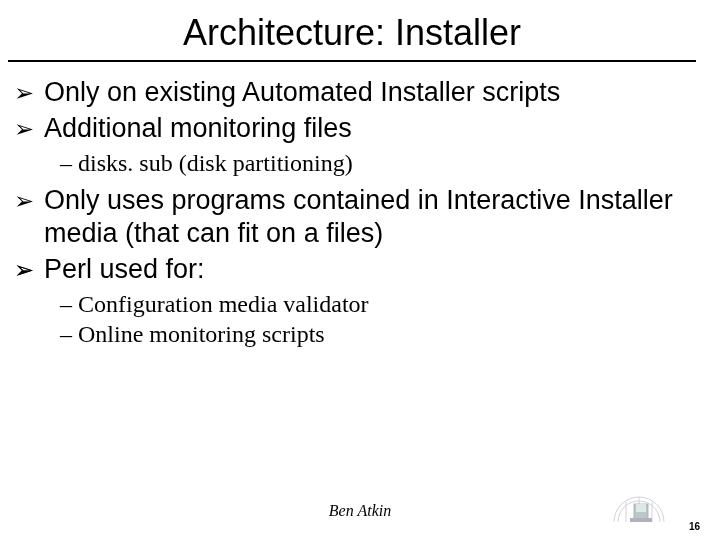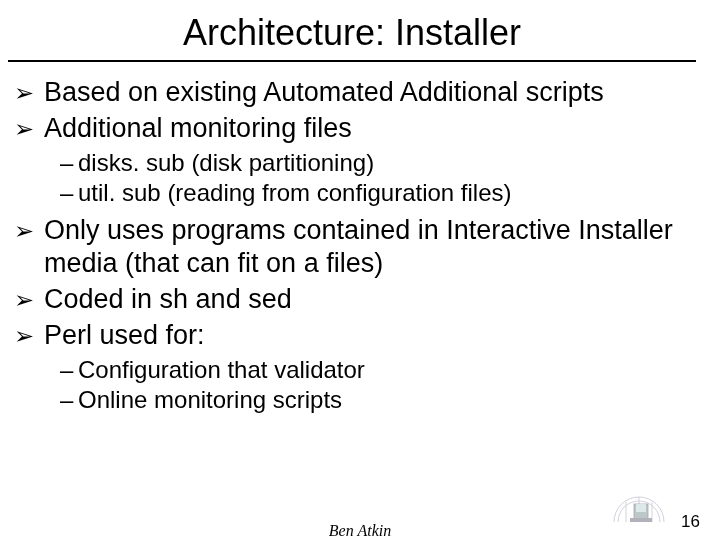--- a/index.html
+++ b/index.html
@@ -44,77 +44,77 @@
     position: absolute;
     left: 0;
     top: 2px;
     font-size: 24px;
   }
   .subs {
     list-style: none;
     padding-left: 46px;
     margin-top: 2px;
     margin-bottom: 6px;
+    font-family: Liberation Serif, serif;
   }
   .subs > li {
     font-size: 24px;
     line-height: 1.25;
     position: relative;
     padding-left: 18px;
   }
   .subs > li::before {
     content: "–";
     position: absolute;
     left: 0;
     top: 0;
   }
   .author {
     position: absolute;
-    bottom: 0;
+    bottom: 20px;
     left: 50%;
     transform: translateX(-50%);
     font-family: "Times New Roman", Times, serif;
     font-style: italic;
     font-size: 16px;
     text-align: right;
   }
   .pagenum {
     position: absolute;
     bottom: 8px;
     right: 20px;
-    font-size: 17px;
-    font-weight: normal;
+    font-size: 10px;
+    font-weight: bold;
   }
   .logo {
     position: absolute;
     bottom: 16px;
     right: 54px;
     width: 54px;
     height: 42px;
     opacity: 0.65;
   }
 </style>
 </head>
 <body>
 
 <div class="slide">
   <h1 class="title">Architecture: Installer</h1>
   <hr class="rule">
   <ul class="bullets" id="bullets">
-      <li><span class="arrow">➢</span><span>Based on existing Automated Additional scripts</span></li>
+      <li><span class="arrow">➢</span><span>Only on existing Automated Installer scripts</span></li>
       <li><span class="arrow">➢</span><span>Additional monitoring files</span></li>
       <ul class="subs">
         <li>disks. sub (disk partitioning)</li>
-        <li>util. sub (reading from configuration files)</li>
       </ul>
       <li><span class="arrow">➢</span><span>Only uses programs contained in Interactive Installer media (that can fit on a files)</span></li>
-      <li><span class="arrow">➢</span><span>Coded in sh and sed</span></li>
+      <li><span class="arrow">➢</span></li>
       <li><span class="arrow">➢</span><span>Perl used for:</span></li>
       <ul class="subs">
-        <li>Configuration that validator</li>
+        <li>Configuration media validator</li>
         <li>Online monitoring scripts</li>
       </ul>
     </ul>
 
   <div class="logo">
     <svg viewBox="0 0 54 42">
       <path d="M2 40 A25 25 0 0 1 52 40" fill="none" stroke="#b8b8c8" stroke-width="1"></path>
       <path d="M6 40 A21 21 0 0 1 48 40" fill="none" stroke="#b8b8c8" stroke-width="1"></path>
       <line x1="27" y1="15" x2="27" y2="40" stroke="#b8b8c8" stroke-width="1"></line>
       <line x1="14" y1="20" x2="14" y2="40" stroke="#b8b8c8" stroke-width="1"></line>

